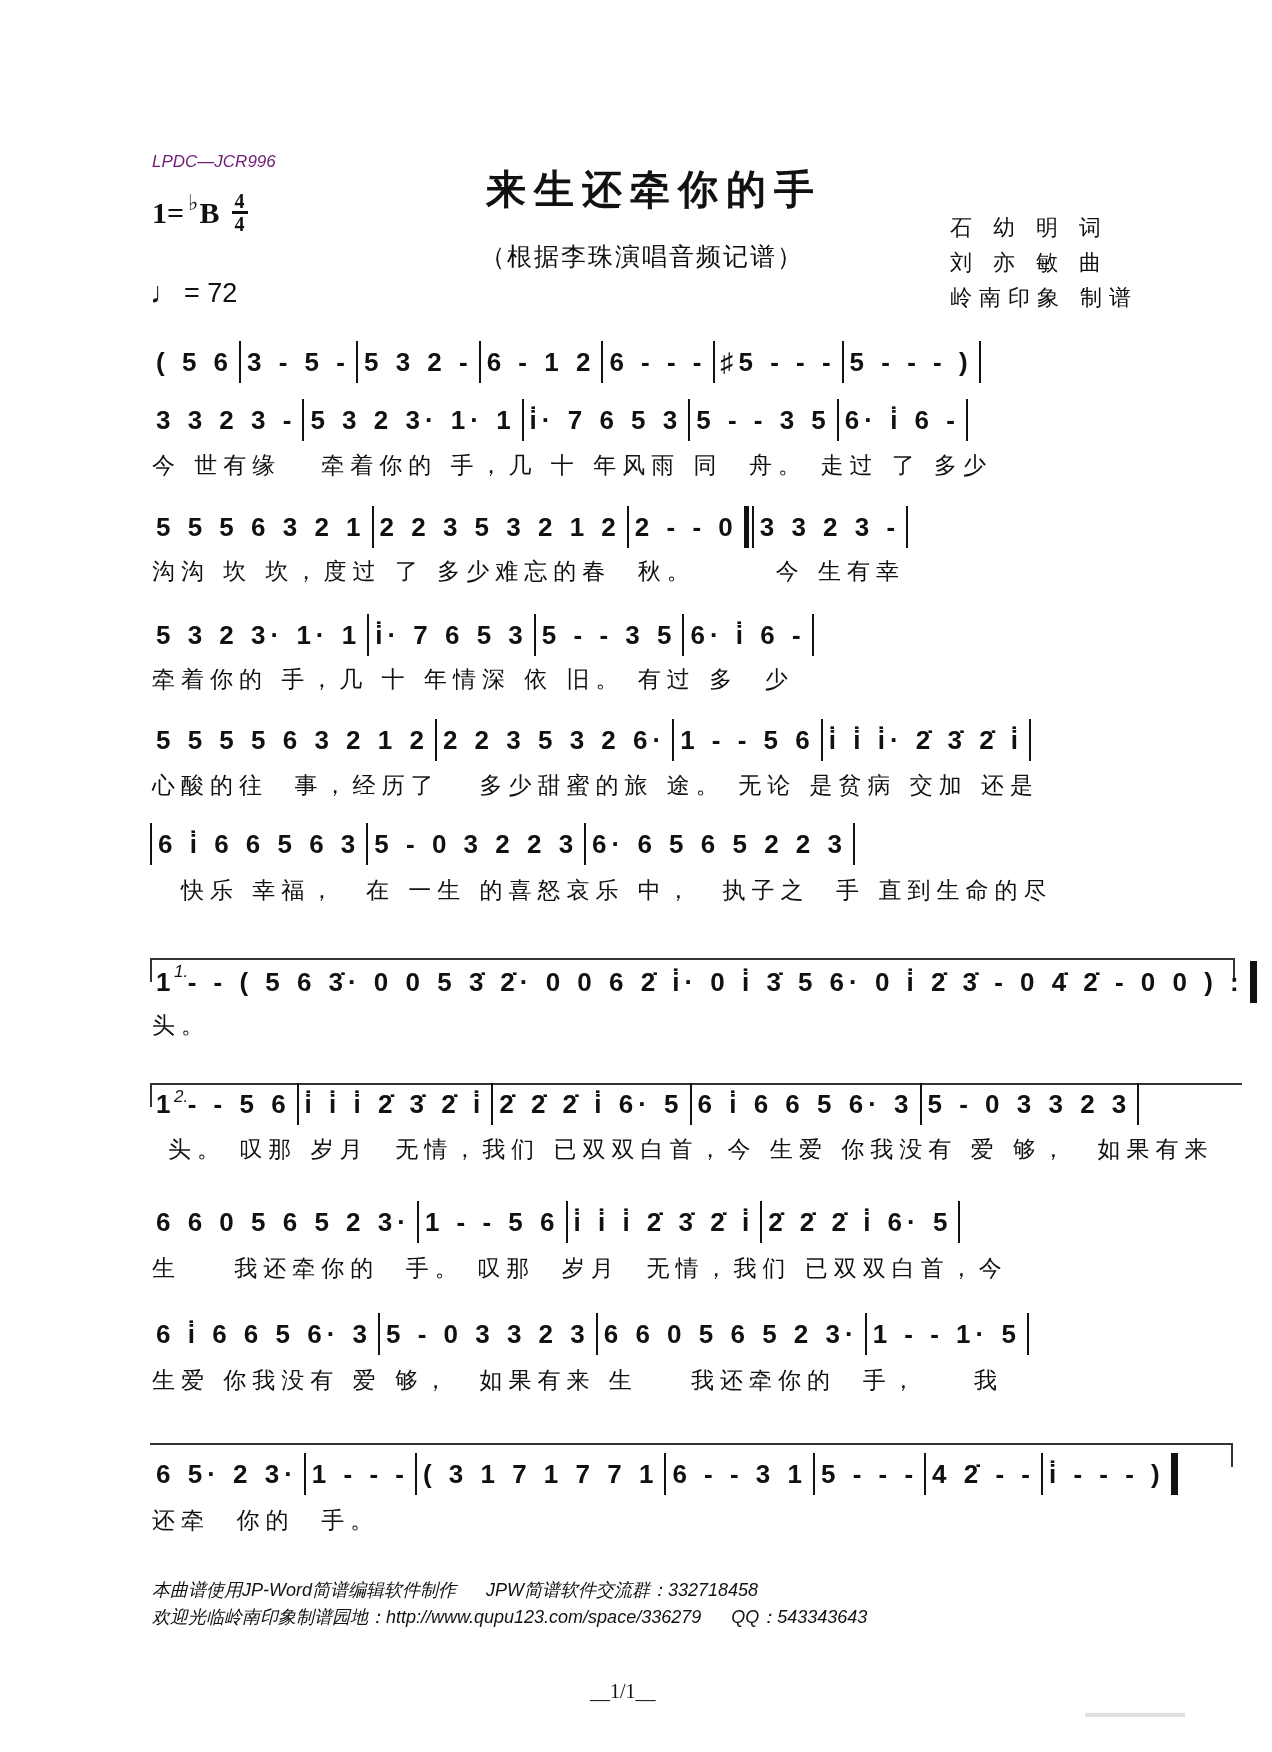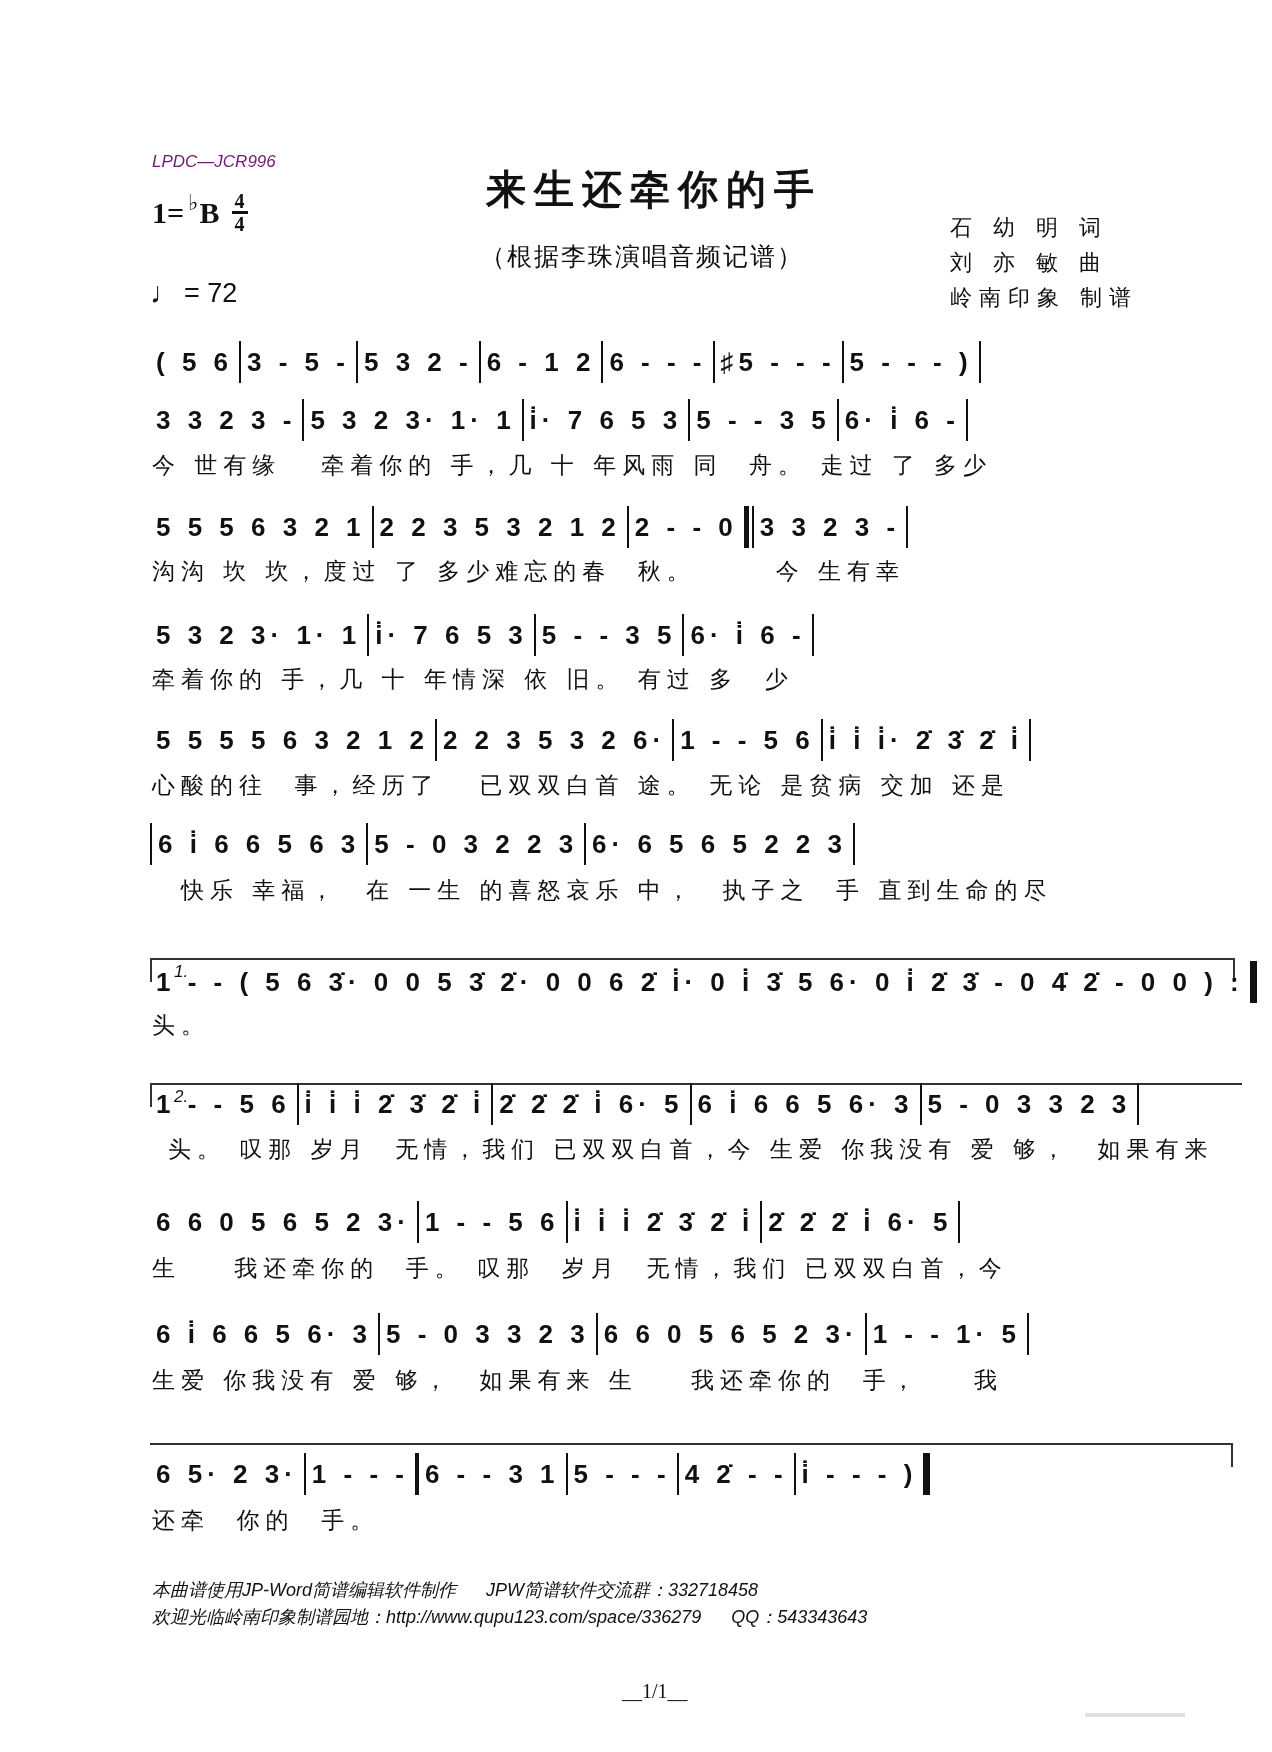--- a/index.html
+++ b/index.html
@@ -22,21 +22,21 @@
   .barline { width: 2px; height: 42px; background: #111; }
   .barline.double { width: 6px; border-left: 2px solid #111; border-right: 5px solid #111; background: transparent; box-sizing: border-box; }
   .repeat-start { display: flex; align-items: center; height: 44px; }
   .repeat-start .thick { width: 5px; height: 42px; background: #111; }
   .repeat-start .thin { width: 2px; height: 42px; background: #111; margin-left: 3px; }
   .lyrics { left: 152px; font-family: "DejaVu Sans", sans-serif; font-size: 23px; letter-spacing: 6px; white-space: pre; }
   .volta { left: 150px; height: 22px; border-top: 2px solid #333; border-left: 2px solid #333; }
   .volta .vlabel { font-style: italic; font-size: 17px; position: absolute; left: 22px; top: 2px; }
   .volta-end { position: absolute; right: 0; top: 0; width: 2px; height: 22px; background: #333; }
   .footer { left: 152px; font-style: italic; font-size: 18px; color: #111; white-space: pre; }
-  .page { left: 590px; top: 1680px; font-family: "Liberation Serif", serif; font-size: 20px; margin-left: 32px; }
+  .page { left: 590px; top: 1680px; font-family: "Liberation Serif", serif; font-size: 20px; }
   .watermark { left: 1085px; top: 1713px; width: 100px; height: 4px; background: #ccc; opacity: 0.6; }
 </style>
 </head>
 <body>
 
 <div class="abs code">LPDC—JCR996</div>
 
 <div class="abs key">
   <span>1=</span>
   <span class="flat">♭</span>
@@ -131,21 +131,21 @@
     <div class="abs row" style="top: 718px;">
       <span class="measure">5 5 5 5 6 3 2 1 2</span>
       <span class="barline"></span>
       <span class="measure">2 2 3 5 3 2 6·</span>
       <span class="barline"></span>
       <span class="measure">1 - - 5 6</span>
       <span class="barline"></span>
       <span class="measure">i̇ i̇ i̇· 2̇ 3̇ 2̇ i̇</span>
       <span class="barline"></span>
     </div>
-    <div class="abs lyrics" style="top: 770px;">心酸的往  事，经历了   已双双白首 途。 无论 是贫病 交加 还是</div>
+    <div class="abs lyrics" style="top: 770px;">心酸的往  事，经历了   多少甜蜜的旅 途。 无论 是贫病 交加 还是</div>
     <div class="abs row" style="top: 822px;">
       <span class="barline"></span>
       <span class="measure">6 i̇ 6 6 5 6 3</span>
       <span class="barline"></span>
       <span class="measure">5 - 0 3 2 2 3</span>
       <span class="barline"></span>
       <span class="measure">6· 6 5 6 5 2 2 3</span>
       <span class="barline"></span>
     </div>
     <div class="abs lyrics" style="top: 875px; margin-left: 29px;">快乐 幸福，  在 一生 的喜怒哀乐 中，  执子之  手 直到生命的尽</div>
@@ -199,20 +199,21 @@
       <span class="barline"></span>
       <span class="measure">1 - - 1· 5</span>
       <span class="barline"></span>
     </div>
     <div class="abs lyrics" style="top: 1365px;">生爱 你我没有 爱 够，  如果有来 生    我还牵你的  手，    我</div>
     <div class="abs row" style="top: 1452px;">
       <span class="measure">6 5· 2 3·</span>
       <span class="barline"></span>
       <span class="measure">1 - - -</span>
       <span class="barline"></span>
+      <span class="measure">( 3 1 7 1 7 7 1</span>
       <span class="barline"></span>
       <span class="measure">6 - - 3 1</span>
       <span class="barline"></span>
       <span class="measure">5 - - -</span>
       <span class="barline"></span>
       <span class="measure">4 2̇ - -</span>
       <span class="barline"></span>
       <span class="measure">i̇ - - - )</span>
       <span class="barline double"></span>
     </div>

